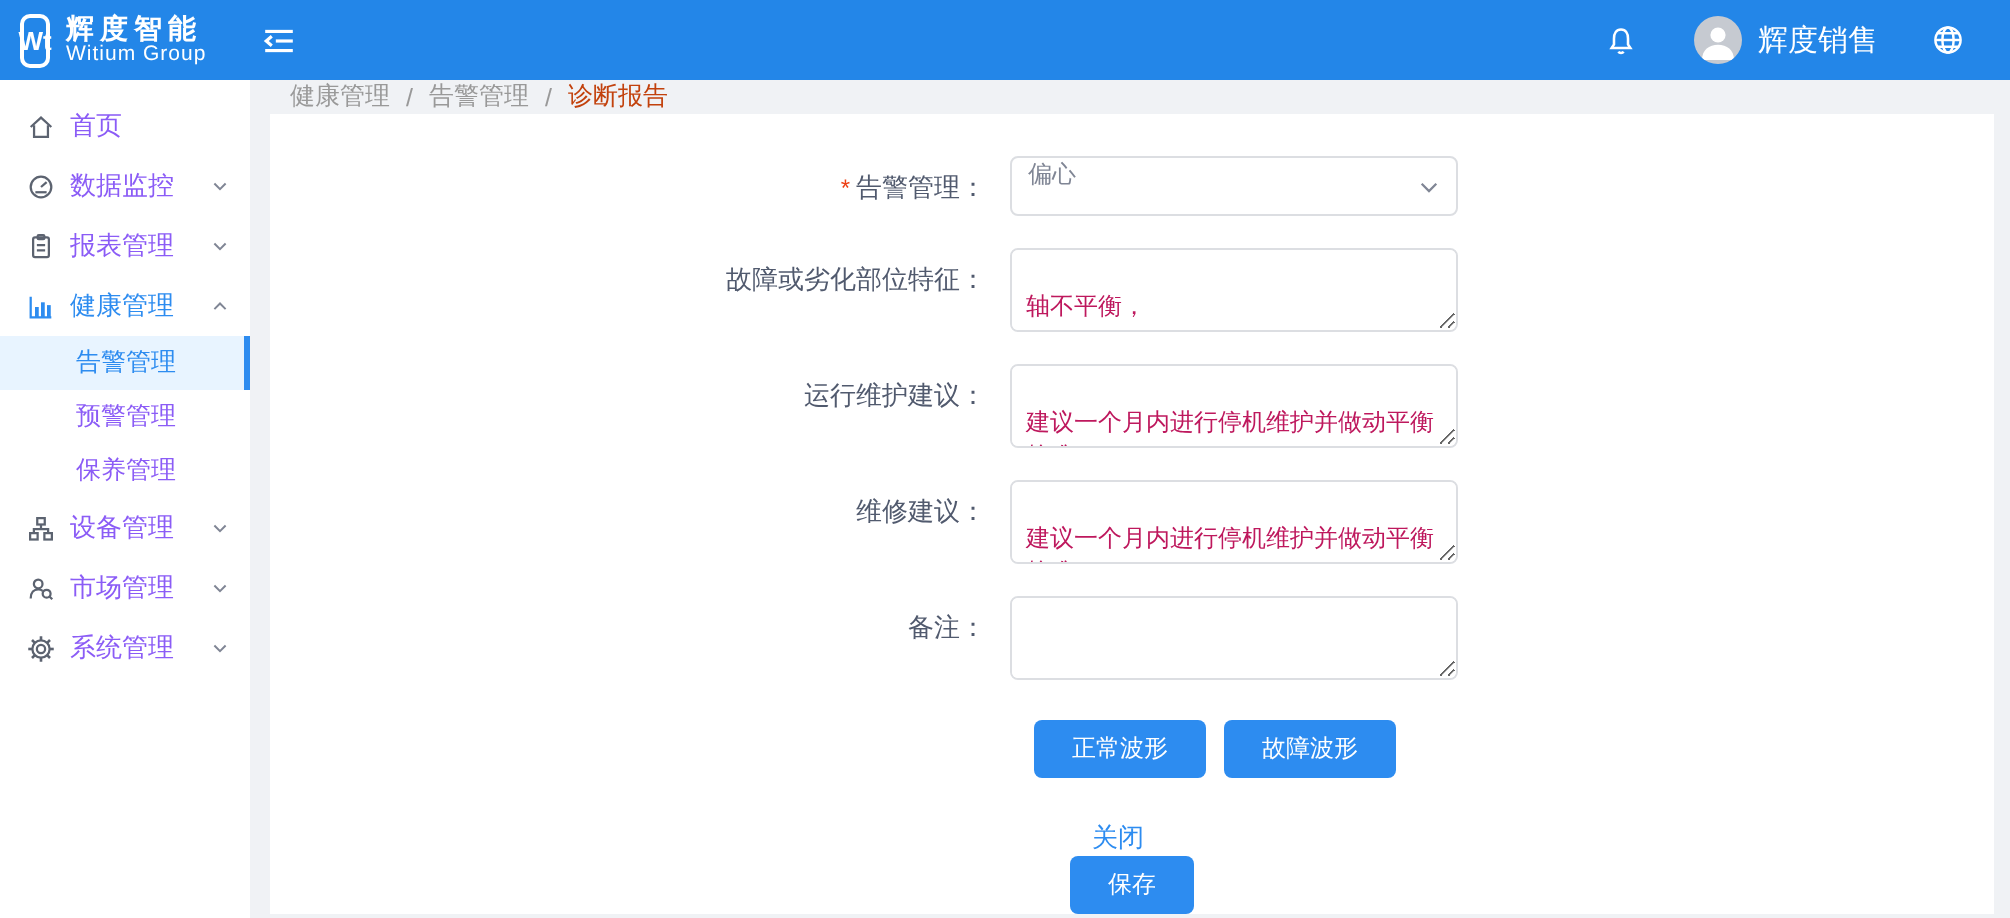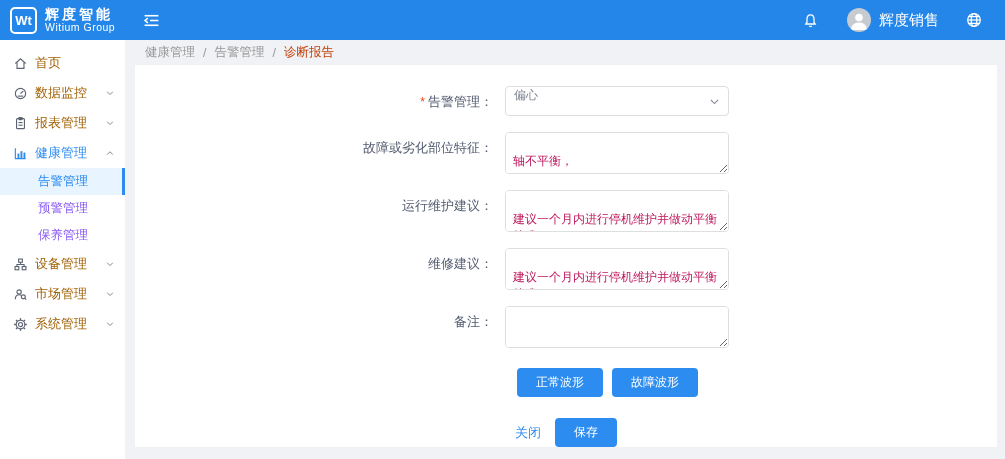--- a/index.html
+++ b/index.html
@@ -1,42 +1,42 @@
 <!DOCTYPE html>
 <html><head>
 <meta charset="utf-8">
 <style>
   * { margin:0; padding:0; box-sizing:border-box; }
   html,body { width:1005px; height:459px; overflow:hidden;
     font-family:"Liberation Sans","DejaVu Sans",sans-serif; background:#f0f2f5; }
 
   
   .topbar { height:40px; background:#2386e8; display:flex; align-items:center; color:#fff; }
-  .logo-box { width:27px; height:27px; border:2px solid #fff; border-radius:5px;
+  .logo-box { width:15px; height:27px; border:2px solid #fff; border-radius:5px;
     margin-left:10px; display:flex; align-items:center; justify-content:center;
     font-weight:bold; font-size:13px; color:#fff; }
   .brand { margin-left:8px; line-height:1.1; }
   .brand .zh { font-size:14px; font-weight:bold; letter-spacing:3px; }
   .brand .en { font-size:10.5px; letter-spacing:0.5px; }
   .fold { margin-left:28px; cursor:pointer; display:flex; align-items:center; }
   .topbar-right { margin-left:auto; display:flex; align-items:center; margin-right:22px; }
   .tb-icon { display:flex; align-items:center; cursor:pointer; }
   .avatar { width:24px; height:24px; border-radius:50%; background:#c6cad1; overflow:hidden;
     margin-left:28px; display:flex; align-items:flex-end; justify-content:center; }
   .username { font-size:15px; margin-left:8px; cursor:pointer; }
   .globe { margin-left:26px; }
 
   
   .wrap { display:flex; height:419px; }
   .sidebar { width:125px; background:#fff; padding-top:8px; flex:none; }
   .main { flex:1; background:#f0f2f5; display:flex; flex-direction:column; }
 
   
   .menu-item { position:relative; height:30px; display:flex; align-items:center;
-    padding-left:13px; font-size:13px; color:#a16207; cursor:pointer; }
+    padding-left:13px; font-size:13px; color:#8b5cf6; cursor:pointer; }
   .menu-item .mi { margin-right:7px; flex:none; }
   .menu-item .chev { position:absolute; right:10px; }
   .menu-item.active-parent { color:#2d8cf0; }
   .sub-item { height:27px; display:flex; align-items:center; padding-left:38px;
     font-size:12.5px; color:#8b5cf6; cursor:pointer; }
   .sub-item.selected { background:#e8f4ff; color:#2d8cf0; border-right:3px solid #2d8cf0; }
   svg.icon { display:block; }
 
   
   .crumbs { height:44px; display:flex; align-items:center; padding-left:20px;
@@ -56,21 +56,21 @@
     display:flex; align-items:center; padding:0 24px 11px 8px; cursor:pointer; }
   .fake-select .sel-arrow { position:absolute; right:7px; top:8px; }
   textarea.ta { width:224px; height:38px; border:1px solid #dcdee2; border-radius:4px;
     font-size:12px; color:#be185d; padding:20px 7px; resize:both;
     font-family:"Liberation Sans","DejaVu Sans",sans-serif; line-height:1.4; outline:none; }
   .wave-row { margin-left:382px; margin-top:20px; display:flex; }
   .btn { background:#2d8cf0; color:#fff; border:none; border-radius:4px;
     font-size:12px; padding:6px 19px; cursor:pointer;
     font-family:"Liberation Sans","DejaVu Sans",sans-serif; }
   .btn + .btn { margin-left:9px; }
-  .footer-row { margin-top:21px; display:flex; align-items:center; justify-content:center; }
+  .footer-row { margin-top:21px; display:flex; align-items:center; justify-content:center;flex-direction:column; }
   .link-btn { color:#2d8cf0; font-size:13px; cursor:pointer; margin-right:14px; }
 </style>
 </head>
 <body>
 
 <div class="topbar">
   <div class="logo-box">Wt</div>
   <div class="brand">
     <div class="zh">辉度智能</div>
     <div class="en">Witium Group</div>

